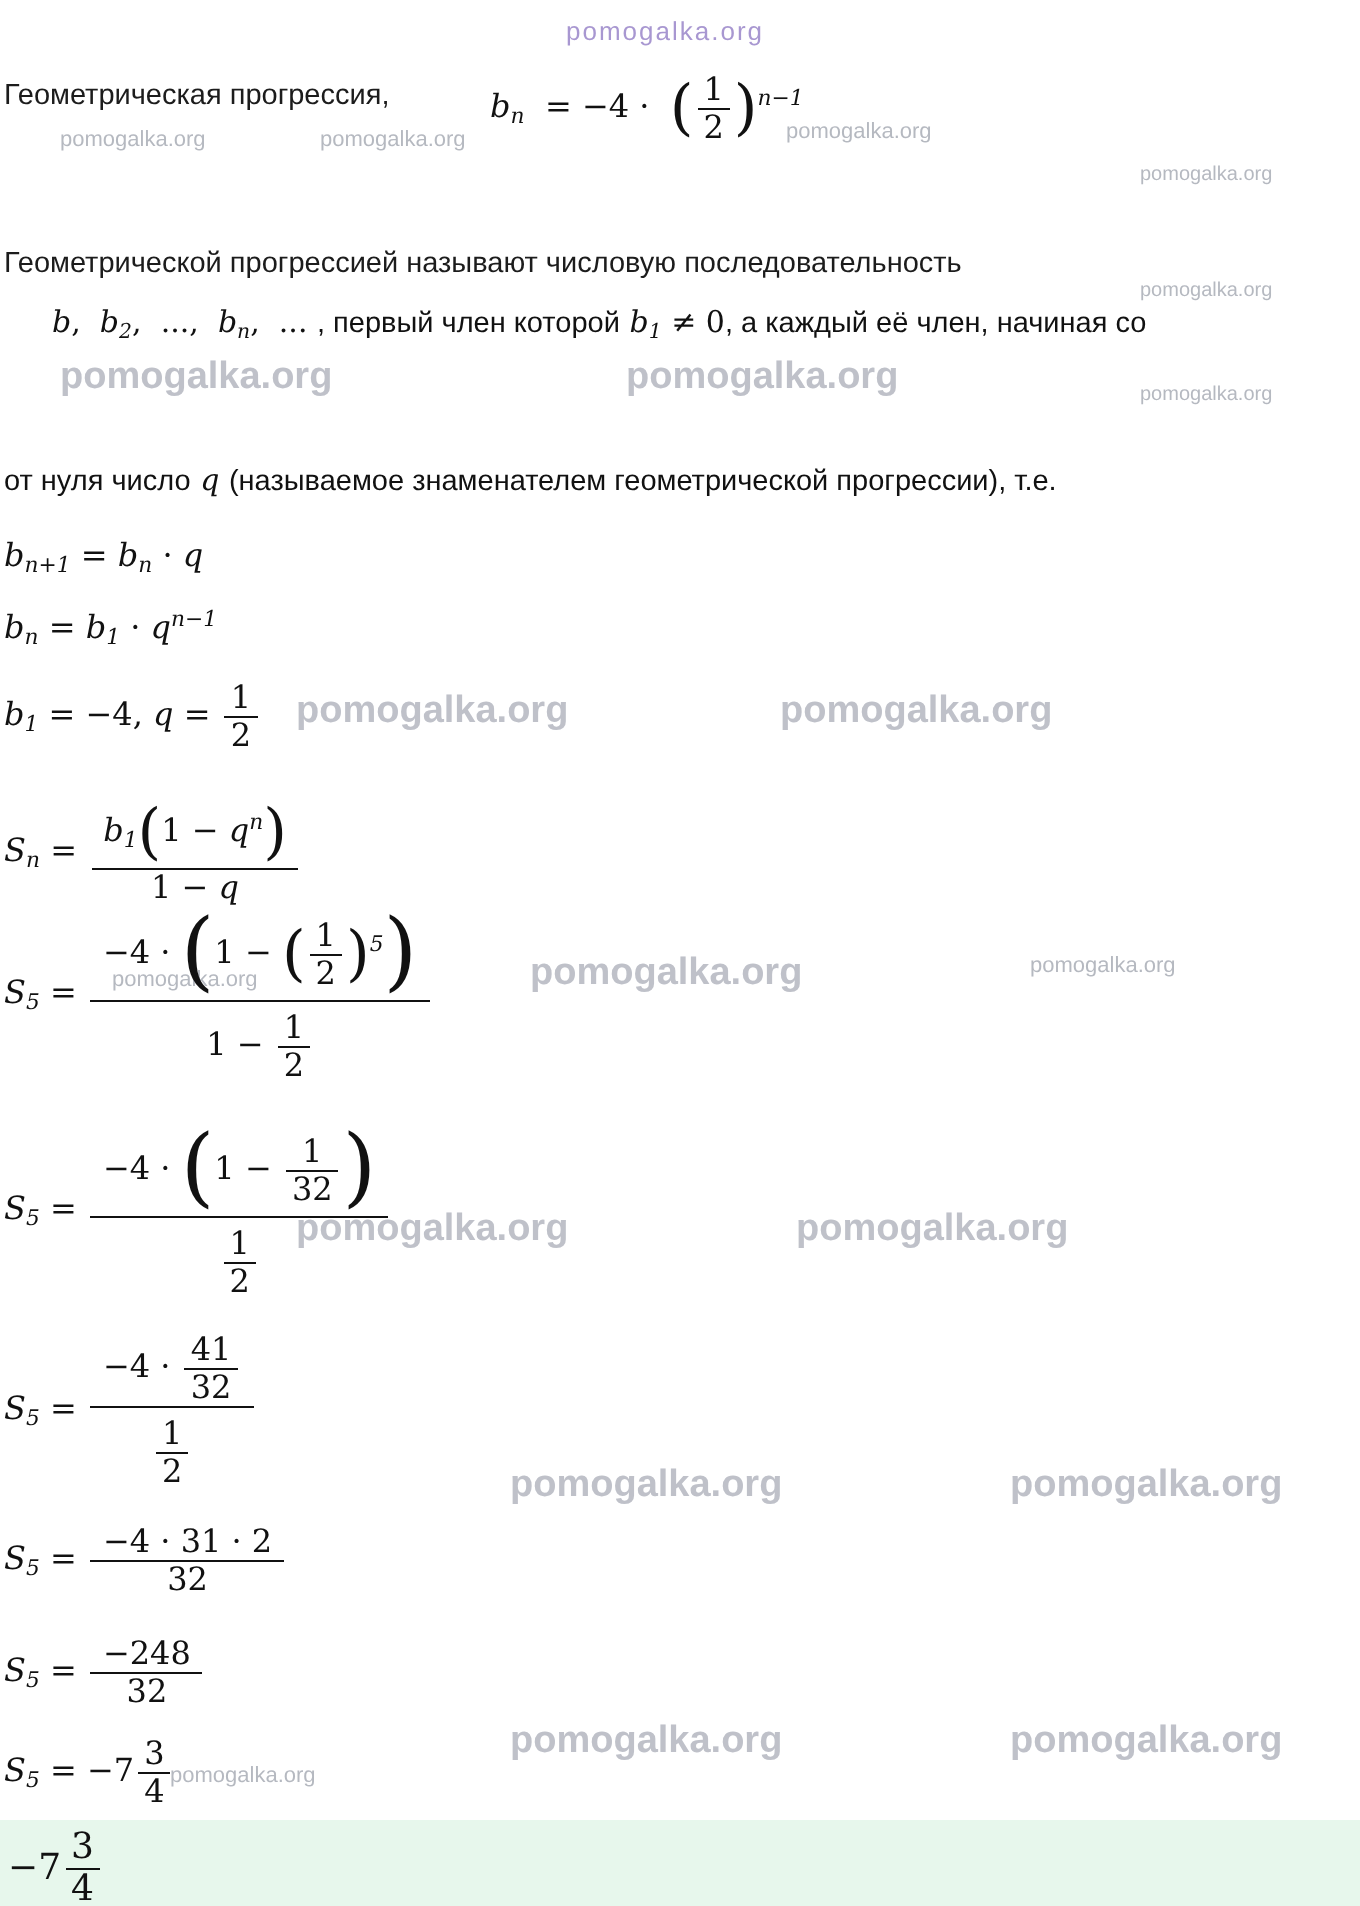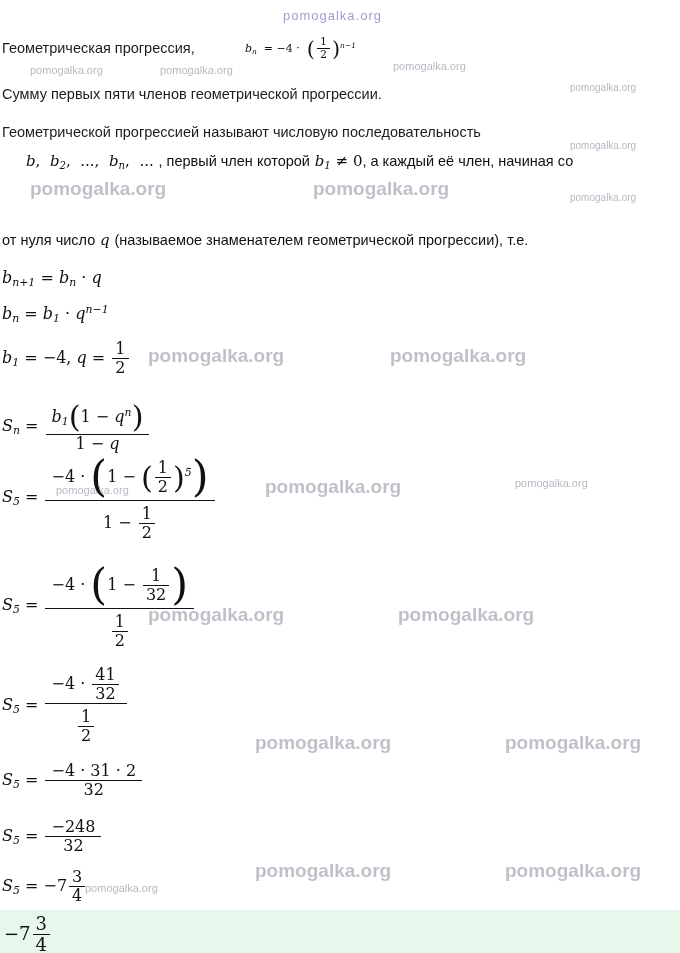--- a/index.html
+++ b/index.html
@@ -107,27 +107,26 @@
   <div class="wm mid" style="left:515px; top:477px;">pomogalka.org</div>
   <div class="wm big" style="left:148px; top:604px;">pomogalka.org</div>
   <div class="wm big" style="left:398px; top:604px;">pomogalka.org</div>
   <div class="wm big" style="left:255px; top:732px;">pomogalka.org</div>
   <div class="wm big" style="left:505px; top:732px;">pomogalka.org</div>
   <div class="wm big" style="left:255px; top:860px;">pomogalka.org</div>
   <div class="wm big" style="left:505px; top:860px;">pomogalka.org</div>
   <div class="wm mid" style="left:85px; top:882px;">pomogalka.org</div>
 
   <div class="txt" style="left:2px; top:40px;">Геометрическая прогрессия,</div>
-  <div class="math" style="left:245px; top:36px; font-size:11px;">
+  <div class="math" style="left:245px; top:36px; font-size:16px;">
     <span class="mi">b</span><span class="sub">n</span>
     <span>&nbsp;=&nbsp;−4&nbsp;·&nbsp;</span>
     <span class="stretch1">(</span><span class="frac"><span class="num">1</span><span class="den">2</span></span><span class="stretch1">)</span><span class="sup">n−1</span>
   </div>
 
-  <div class="txt" style="left:2px; top:86px;">Сумму первых пяти членов геометрической прогрессии.</div>
 
   <div class="txt" style="left:2px; top:124px;">Геометрической прогрессией называют числовую последовательность</div>
 
   <div class="math" style="left:2px; top:152px; font-size:15px;margin-left:24px;">
     <span class="mi">b</span>,&nbsp;&nbsp;<span class="mi">b</span><span class="sub">2</span>,&nbsp;&nbsp;...,&nbsp;&nbsp;<span class="mi">b</span><span class="sub">n</span>,&nbsp;&nbsp;...&nbsp;<span style="font-family:'Liberation Sans',sans-serif; font-size:14.5px;">, первый член которой</span>&nbsp;<span class="mi">b</span><span class="sub">1</span>&nbsp;≠&nbsp;0<span style="font-family:'Liberation Sans',sans-serif; font-size:14.5px;">, а каждый её член, начиная со</span>
   </div>
 
 
   <div class="math" style="left:2px; top:231px; font-size:15px;">
     <span style="font-family:'Liberation Sans',sans-serif; font-size:14.5px;margin-top:11px;">от нуля число</span>&nbsp;<span class="mi">q</span>&nbsp;<span style="font-family:'Liberation Sans',sans-serif; font-size:14.5px;">(называемое знаменателем геометрической прогрессии), т.е.</span>

